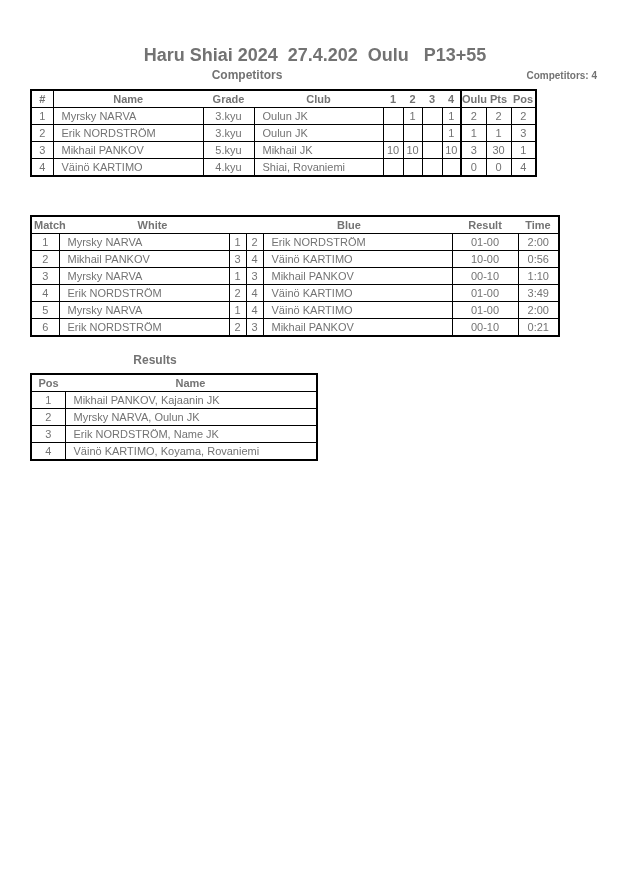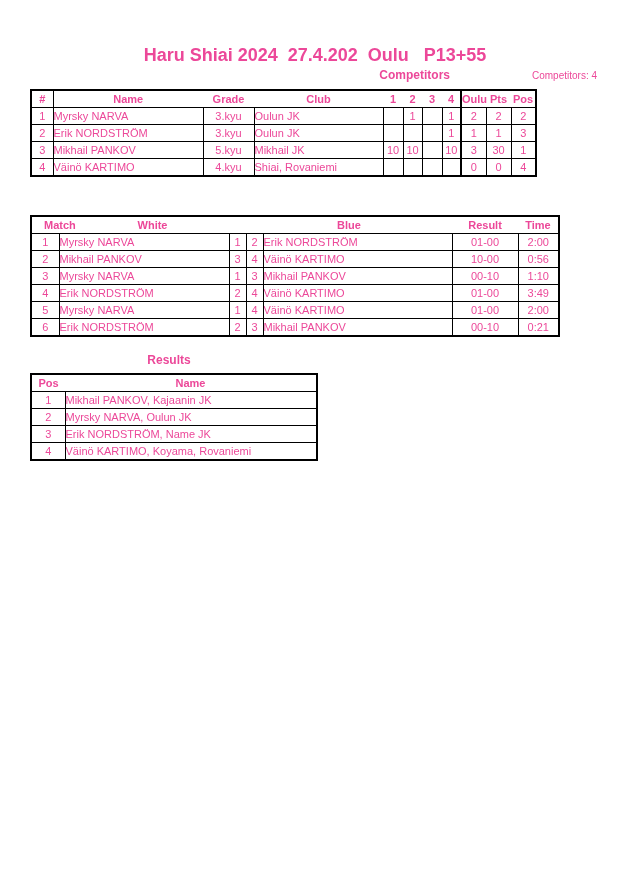--- a/index.html
+++ b/index.html
@@ -2,48 +2,48 @@
 <html><head>
 <meta charset="utf-8">
 <style>
   html, body { margin: 0; padding: 0; background: #ffffff; }
   .page {
     position: relative;
     width: 630px;
     height: 891px;
     background: #ffffff;
     font-family: "Liberation Sans", sans-serif;
-    color: #ec4899;
+    color: #737373;
     overflow: hidden;
   }
   .doc-title {
     position: absolute;
     top: 45px;
     left: 0;
     width: 630px;
     text-align: center;
     font-size: 18px;
     font-weight: bold;
     white-space: pre;
   }
   .section-label {
     position: absolute;
     font-size: 12px;
     font-weight: bold;
     text-align: center;
   }
-  .label-competitors { top: 68px; left: 20px; width: 430px; text-align: right; }
+  .label-competitors { top: 68px; left: 32px; width: 430px; }
   .label-matches    { top: 195px; left: 30px; width: 528px; }
-  .label-results    { top: 353px; left: 26px; width: 286px; }
+  .label-results    { top: 353px; left: 12px; width: 286px; }
   .competitors-count {
     position: absolute;
     top: 70px;
     right: 33px;
     font-size: 10px;
-    font-weight: normal;
+    font-weight: bold;
   }
   table {
     position: absolute;
     border-collapse: collapse;
     table-layout: fixed;
     border: 2px solid #000;
     background: #fff;
   }
   th, td {
     padding: 0;
@@ -55,22 +55,22 @@
     overflow: hidden;
     white-space: nowrap;
   }
   th {
     font-weight: bold;
     border: none;
     border-bottom: 1px solid #000;
     overflow: visible;
   }
   td { border: 1px solid #000; font-weight: normal; }
-  .al { text-align: left; padding-left: 0; }
-  th.al { padding-left: 12px; }
+  .al { text-align: left; padding-left: 8px; }
+  th.al { padding-left: 2px; }
   th.hash { border-right: 1px solid #000; }
   .thick-left { border-left: 2px solid #000; }
   .tbl-competitors { top: 89px;  left: 30px; width: 505px; }
   .tbl-matches     { top: 215px; left: 30px; width: 528px; }
   .tbl-results     { top: 373px; left: 30px; width: 286px; }
 </style>
 </head>
 <body>
 
 <div class="page">

